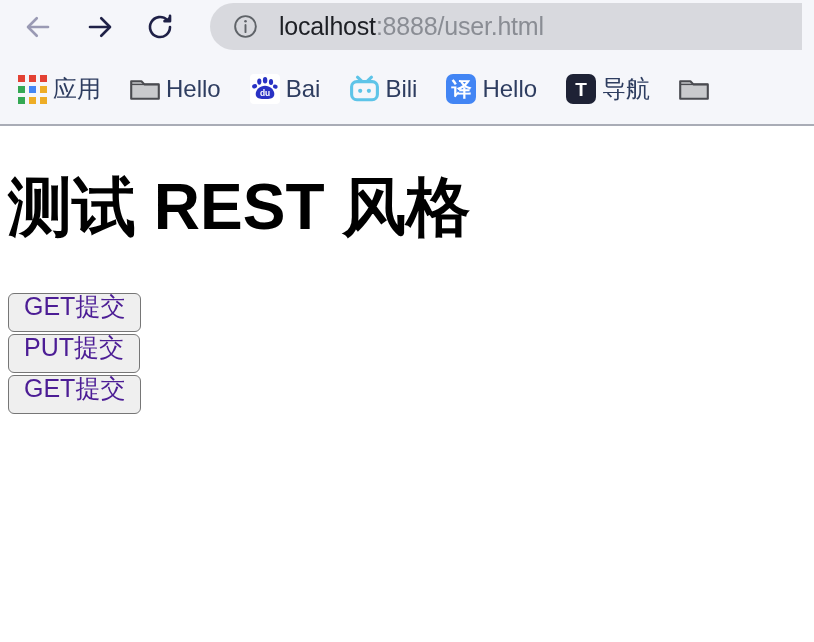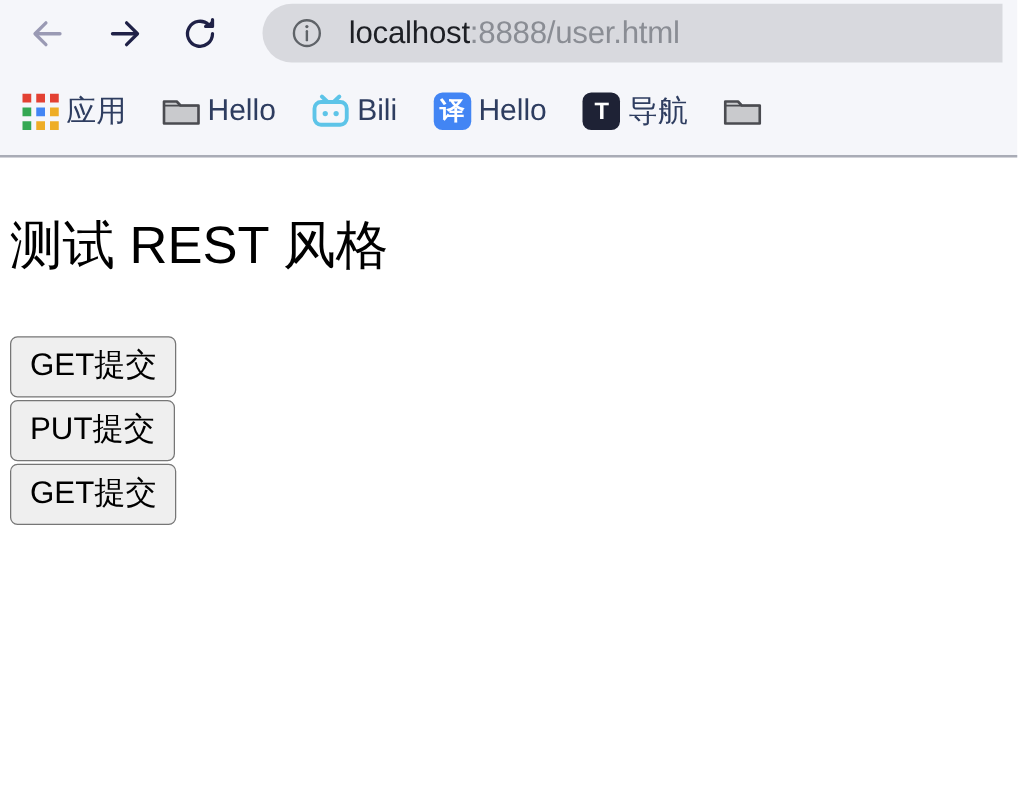--- a/index.html
+++ b/index.html
@@ -136,41 +136,41 @@
   }
 
   
   .page {
     background: #ffffff;
     height: 516px;
     padding: 0 8px;
     box-sizing: border-box;
   }
   h1.page-title {
-    font-size: 42px;
-    font-weight: 400;
+    font-size: 64px;
+    font-weight: 700;
     margin: 47px 0 0 0;
     padding: 0;
     color: #000000;
     line-height: 1.08;
     letter-spacing: 0px;
   }
   .btn-stack {
     margin-top: 51px;
   }
   .action-btn {
     display: block;
     font-family: "Liberation Sans", sans-serif;
     font-size: 25px;
     line-height: 1;
-    color: #000000;
+    color: #4c1d95;
     background: #efefef;
     border: 1px solid #767676;
     border-radius: 6px;
-    padding: 10px 15px 12px 15px;
+    padding: 0 15px 12px 15px;
     margin: 0 0 2px 0;
     cursor: pointer;
     text-align: center;
   }
 </style>
 </head>
 <body>
 
 <div class="browser-chrome">
 
@@ -238,20 +238,37 @@
     <div class="bm">
       <span class="bm-icon">
         <svg width="32" height="26" viewBox="0 0 32 26">
           <path d="M2.2 5.2h10.2l3 3.2h14.4v14.4H2.2z" fill="#c9cacd" stroke="#4a4b50" stroke-width="2.1" stroke-linejoin="round"></path>
           <path d="M2.2 8.4h27.6" stroke="#4a4b50" stroke-width="1.4"></path>
         </svg>
       </span>
       <span class="bm-label">Hello</span>
     </div>
 
+    <div class="bm">
+      <span class="bm-icon">
+        <svg width="30" height="30" viewBox="0 0 30 30">
+          <rect x="0" y="0" width="30" height="30" rx="4" fill="#ffffff"></rect>
+          <g fill="#2932c4">
+            <ellipse cx="9.3" cy="7.6" rx="2.1" ry="3.1"></ellipse>
+            <ellipse cx="15.1" cy="6.3" rx="2.2" ry="3.3"></ellipse>
+            <ellipse cx="21" cy="7.9" rx="2.1" ry="3"></ellipse>
+            <ellipse cx="4.6" cy="12.3" rx="2.5" ry="2.1" transform="rotate(-20 4.6 12.3)"></ellipse>
+            <ellipse cx="25.3" cy="12.6" rx="2.4" ry="2.1" transform="rotate(20 25.3 12.6)"></ellipse>
+            <path d="M15 11.8c4.9 0 9.3 4.1 9.3 8.3 0 3.4-2.8 4.9-6.1 4.9h-6.4c-3.3 0-6.1-1.5-6.1-4.9 0-4.2 4.4-8.3 9.3-8.3z"></path>
+          </g>
+          <text x="15" y="22.4" font-family="'Liberation Sans',sans-serif" font-size="8.4" font-weight="700" fill="#ffffff" text-anchor="middle">du</text>
+        </svg>
+      </span>
+      <span class="bm-label">Bai</span>
+    </div>
 
     <div class="bm">
       <span class="bm-icon">
         <svg width="31" height="28" viewBox="0 0 31 28">
           <path d="M8.5 2.2l4.2 4.0M22.5 2.2l-4.2 4.0" stroke="#5dc4e8" stroke-width="3.1" stroke-linecap="round" fill="none"></path>
           <rect x="2.6" y="6.6" width="25.8" height="18.2" rx="5.2" fill="none" stroke="#5dc4e8" stroke-width="3.1"></rect>
           <circle cx="11.2" cy="15.8" r="2.1" fill="#5dc4e8"></circle>
           <circle cx="19.9" cy="15.8" r="2.1" fill="#5dc4e8"></circle>
         </svg>
       </span>

